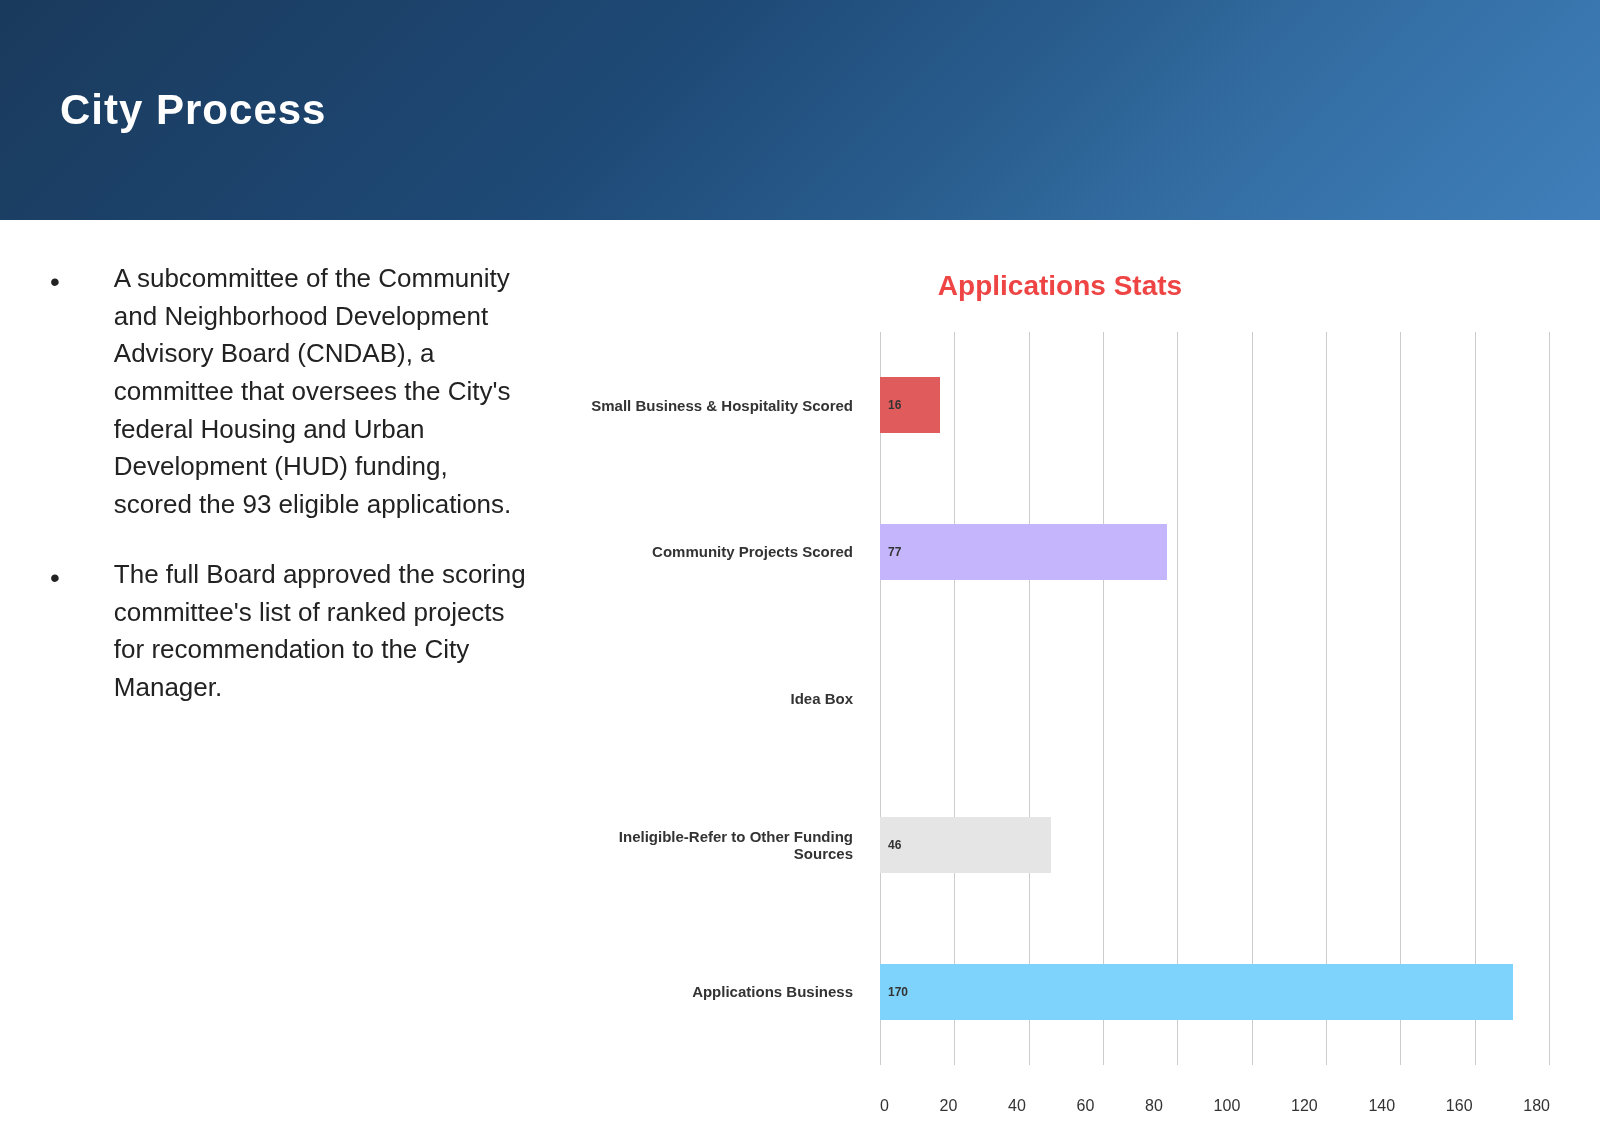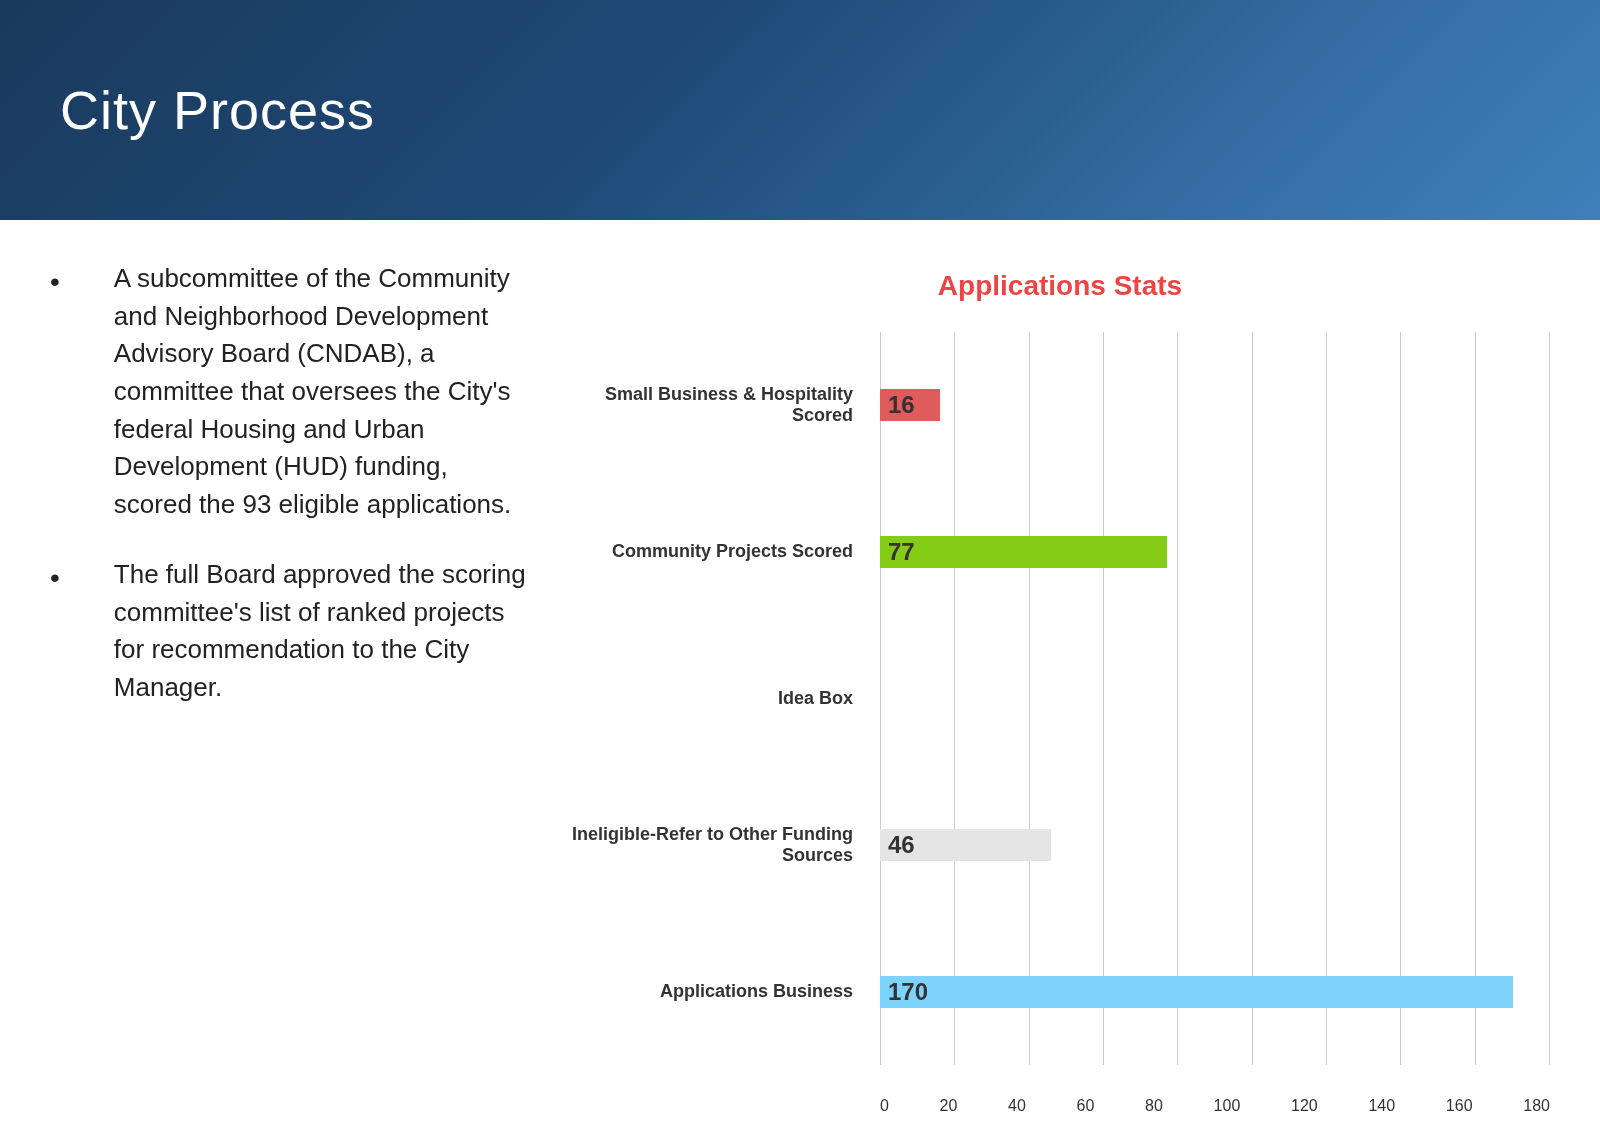--- a/index.html
+++ b/index.html
@@ -25,22 +25,22 @@
       content: '';
       position: absolute;
       right: 0; top: 0;
       width: 45%;
       height: 100%;
       background: linear-gradient(135deg, transparent 30%, rgba(80,140,200,0.25) 100%);
     }
 
     #header h1 {
       color: #ffffff;
-      font-size: 54px;
-      font-weight: 400;
+      font-size: 42px;
+      font-weight: 700;
       letter-spacing: 1px;
       z-index: 1;
     }
 
     
     #main {
       display: flex;
       padding: 40px 50px 30px 50px;
       gap: 40px;
       height: calc(1145px - 220px);
@@ -125,38 +125,38 @@
       align-items: center;
       height: 70px;
       position: relative;
     }
 
     .bar-label {
       position: absolute;
       left: -310px;
       width: 295px;
       text-align: right;
-      font-size: 18px;
+      font-size: 15px;
       font-weight: 600;
       color: #333;
       padding-right: 12px;
     }
 
     .bar-wrapper {
       display: flex;
       align-items: center;
       height: 48px;
     }
 
     .bar {
-      height: 32px;
+      height: 56px;
       display: flex;
       align-items: center;
       padding-left: 8px;
-      font-size: 24px;
+      font-size: 12px;
       font-weight: 700;
       color: #333;
     }
 
     
     .x-axis {
       position: absolute;
       bottom: 0;
       left: 310px;
       right: 0;
@@ -164,21 +164,21 @@
       justify-content: space-between;
     }
     .x-label {
       font-size: 16px;
       color: #333;
       font-weight: 500;
     }
 
     
     .bar-red    { background-color: #e05c5c; }
-    .bar-cyan   { background-color: #84cc16; }
+    .bar-cyan   { background-color: #c4b5fd; }
     .bar-yellow { background-color: #e8c84a; }
     .bar-green  { background-color: #e5e5e5; }
     .bar-blue   { background-color: #7dd3fc; }
   </style>
 </head>
 <body>
 
 <div id="header">
   <h1>City Process</h1>
 </div>

